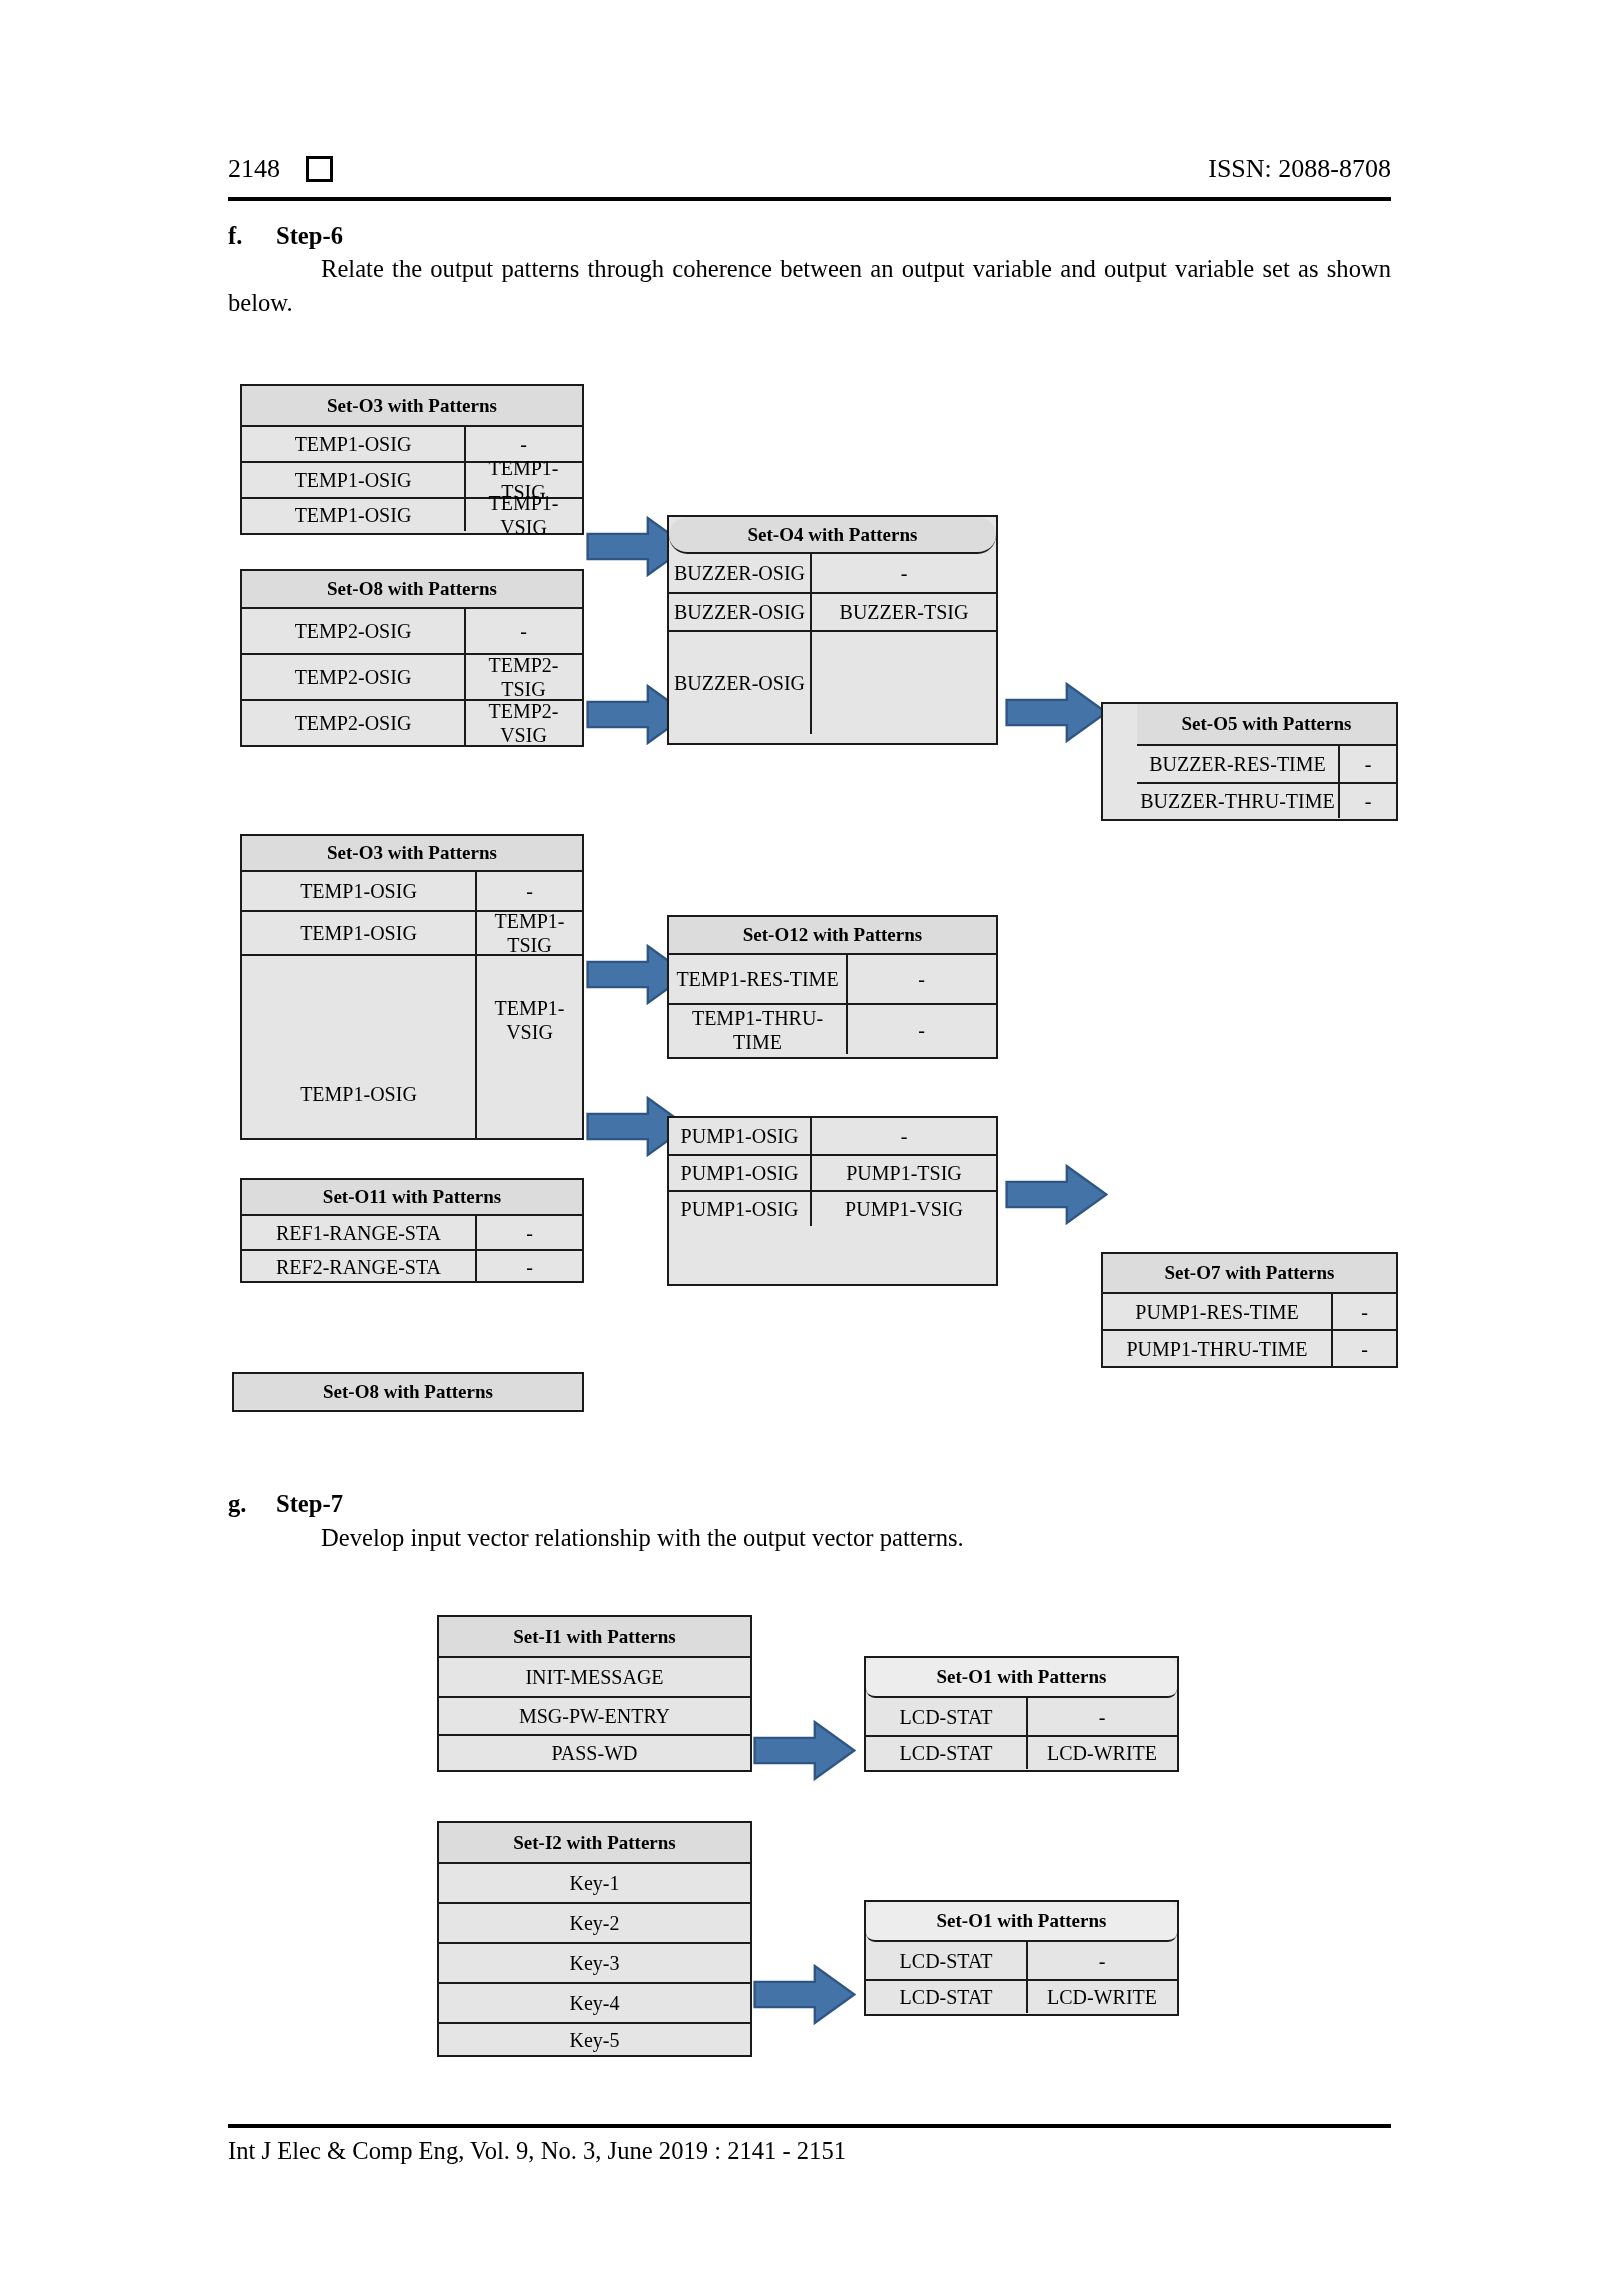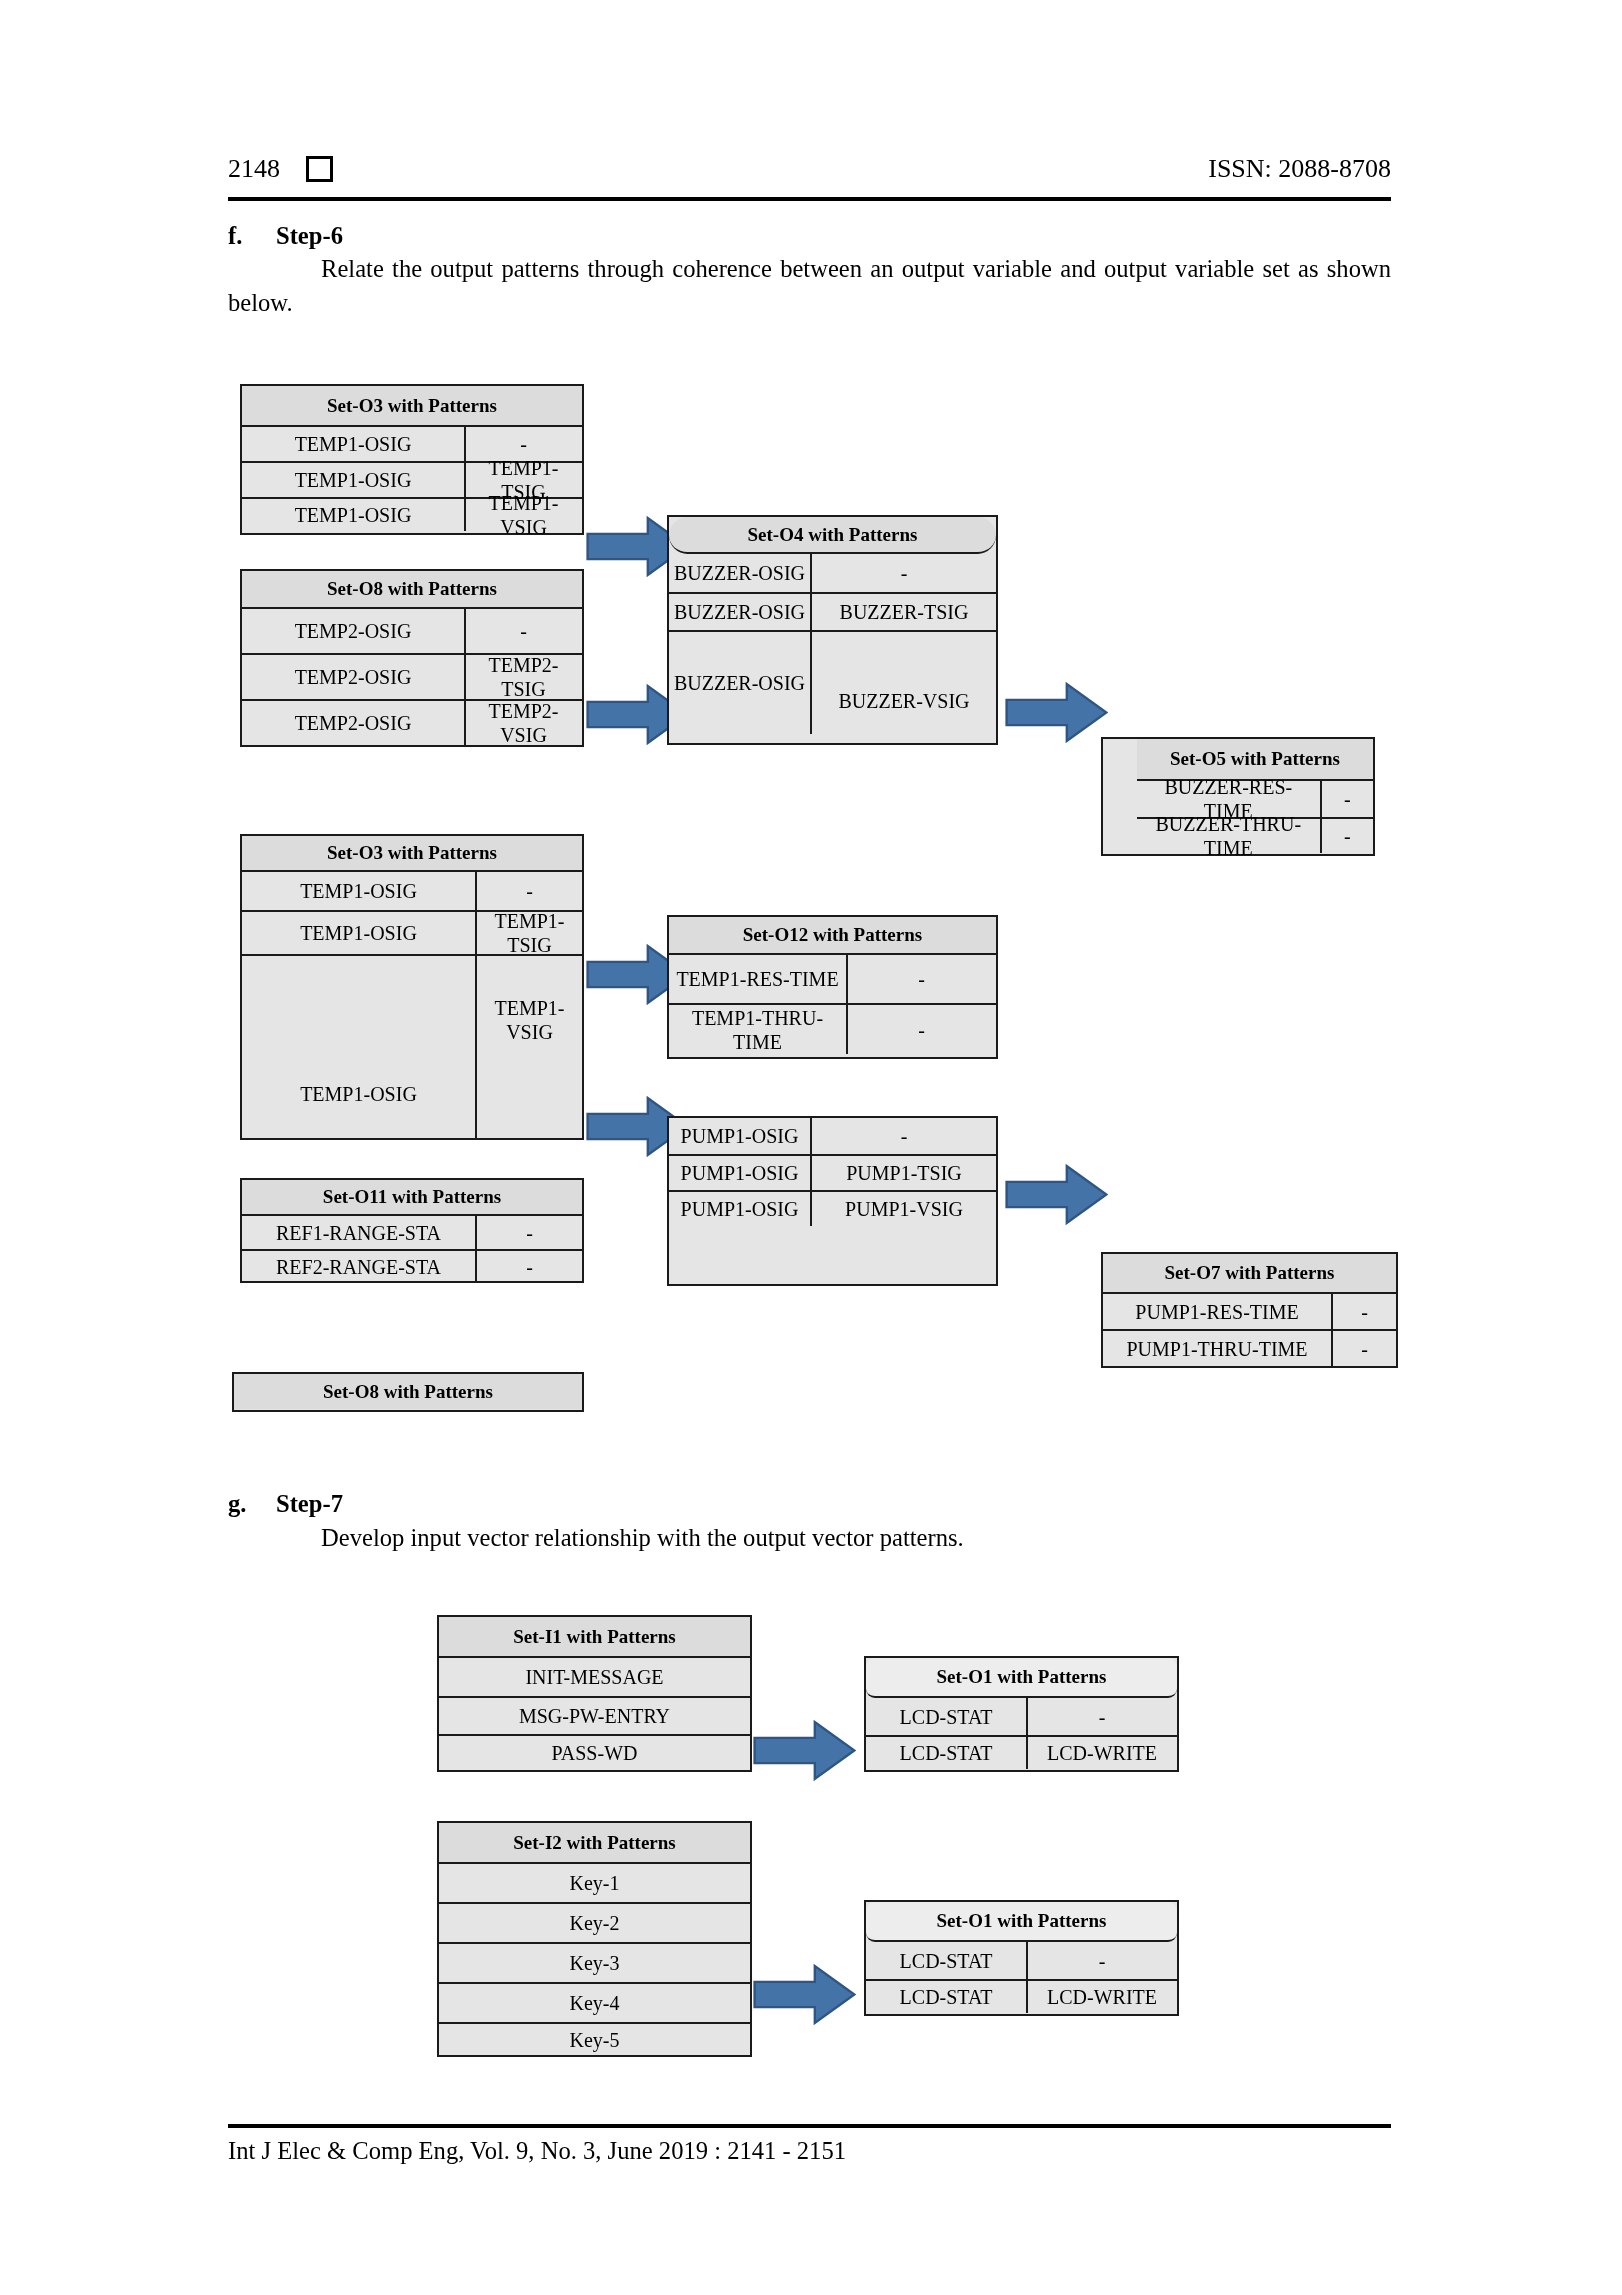--- a/index.html
+++ b/index.html
@@ -200,31 +200,30 @@
     <div class="prow" style="height:40px;">
       <div class="pcell left" style="width:143px;">BUZZER-OSIG</div>
       <div class="pcell" style="width:184px;">-</div>
     </div>
     <div class="prow" style="height:38px;">
       <div class="pcell left" style="width:143px;">BUZZER-OSIG</div>
       <div class="pcell" style="width:184px;">BUZZER-TSIG</div>
     </div>
     <div class="prow" style="height:102px;">
       <div class="pcell left" style="width:143px;">BUZZER-OSIG</div>
-      <div class="pcell" style="width:184px; align-items:flex-end; padding-bottom:20.6px;">BUZZER-VSIG</div>
     </div>
   </div>
 
   <div class="arrow" style="left:1005px; top:681px; width:103px; height:63px;">
     <svg viewBox="0 0 130 80" preserveAspectRatio="none">
       <polygon points="2,24 78,24 78,4 128,40 78,76 78,56 2,56" fill="#4473a8" stroke="#2e5584" stroke-width="3"></polygon>
     </svg>
   </div>
 
-  <div class="ptable" style="left:1101px; top:737px; width:274px; height:119px;padding-left:34px;">
+  <div class="ptable" style="left:1101px; top:702px; width:297px; height:119px;padding-left:34px;">
     <div class="phead" style="height:42px;">Set-O5  with Patterns</div>
     <div class="prow" style="height:38px;">
       <div class="pcell left" style="width:230px;">BUZZER-RES-TIME</div>
       <div class="pcell" style="width:63px;">-</div>
     </div>
     <div class="prow" style="height:34px;">
       <div class="pcell left" style="width:230px;">BUZZER-THRU-TIME</div>
       <div class="pcell" style="width:63px;">-</div>
     </div>
   </div>

